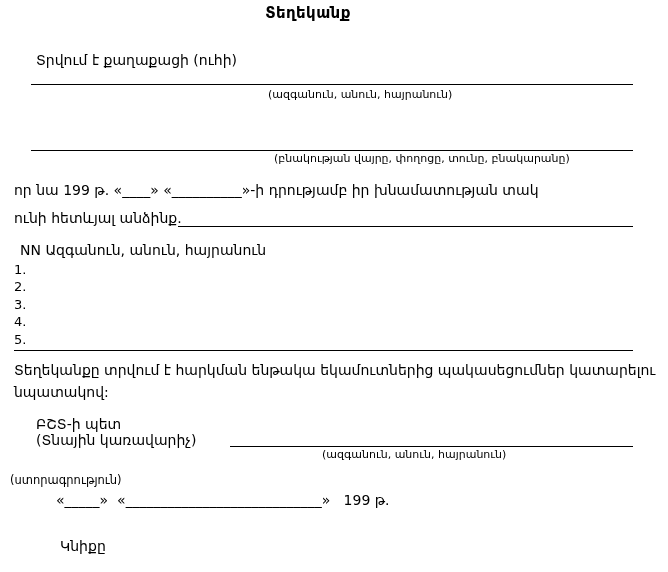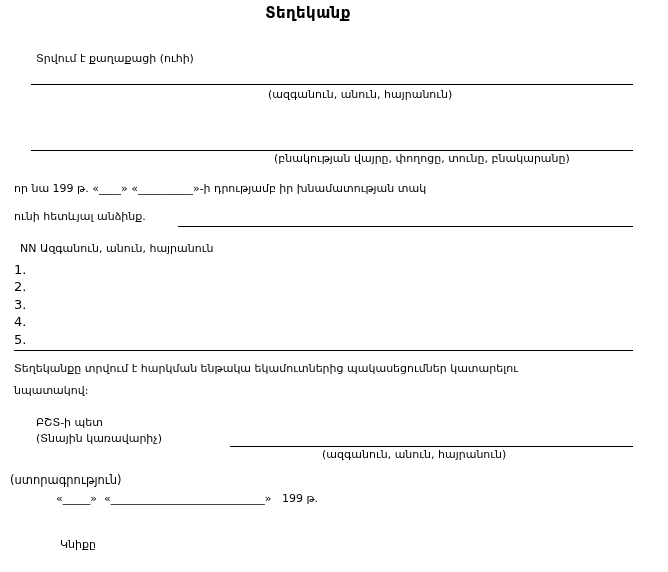--- a/index.html
+++ b/index.html
@@ -26,21 +26,21 @@
     left: 0;
     top: 4px;
     width: 616px;
     text-align: center;
     font-size: 15px;
     font-weight: bold;
     letter-spacing: 0.4px;
   }
 
   .body-text {
-    font-size: 11px;
+    font-size: 14px;
     white-space: nowrap;
     line-height: 1.25;
   }
   .caption {
     font-size: 11px;
     white-space: nowrap;
   }
   .rule {
     border-bottom: 1.4px solid #000;
     height: 0;

